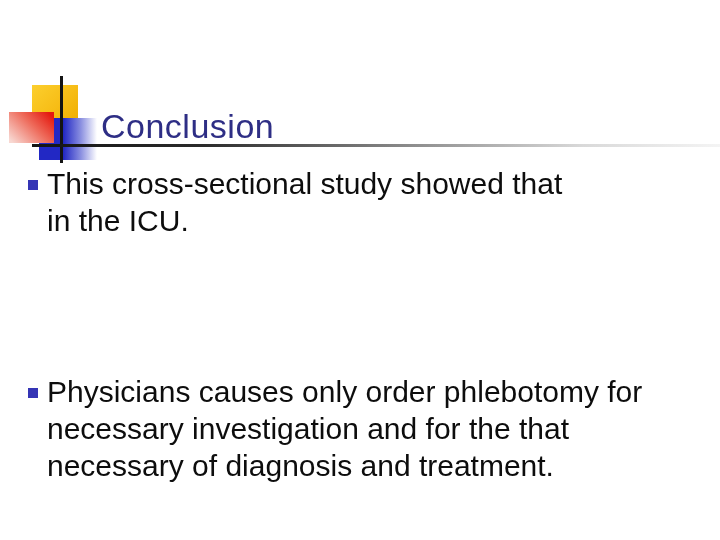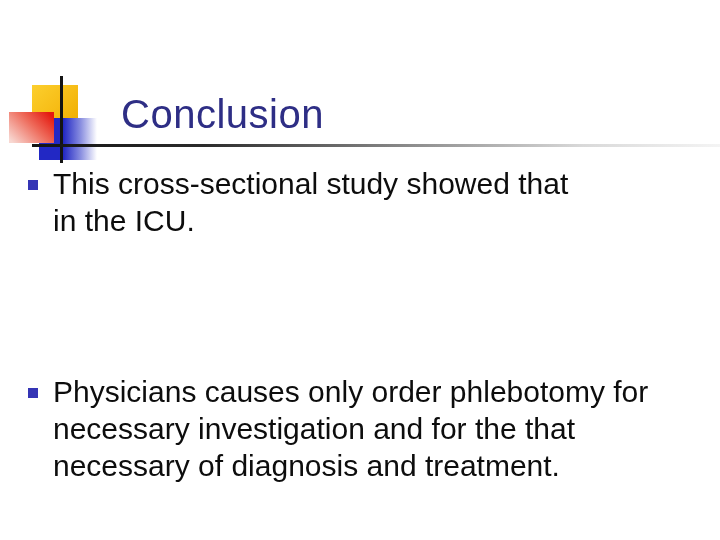--- a/index.html
+++ b/index.html
@@ -31,36 +31,35 @@
     left:60px;top:76px;width:3px;height:87px;
     background:#141414;z-index:4;
   }
   .hline{
     left:32px;top:144px;width:688px;height:3px;
     background:linear-gradient(to right,#141414 0%,#2b2b2b 25%,#8c8c8c 55%,#d9d9d9 80%,#f4f4f4 100%);
     z-index:4;
   }
   
   .title{
-    position:absolute;left:101px;top:90px;
-    font-size:40px;line-height:48px;
+    position:absolute;left:101px;top:102px;
+    font-size:34px;line-height:48px;
     letter-spacing:0.5px;
     z-index:5;
-    margin-left:20px;
   }
   
   .bullet-item{
     position:absolute;left:28px;width:660px;
   }
   .bullet-marker{
     position:absolute;left:0;top:15px;
     width:10px;height:10px;display:block;
   }
   .bullet-text{
-    margin-left:25px;
+    margin-left:19px;
     font-size:30px;line-height:37px;
     white-space:nowrap;
   }
   .item-1{top:165px;}
   .item-2{top:373px;}
 </style>
 </head>
 <body>
 
 <div class="slide">

